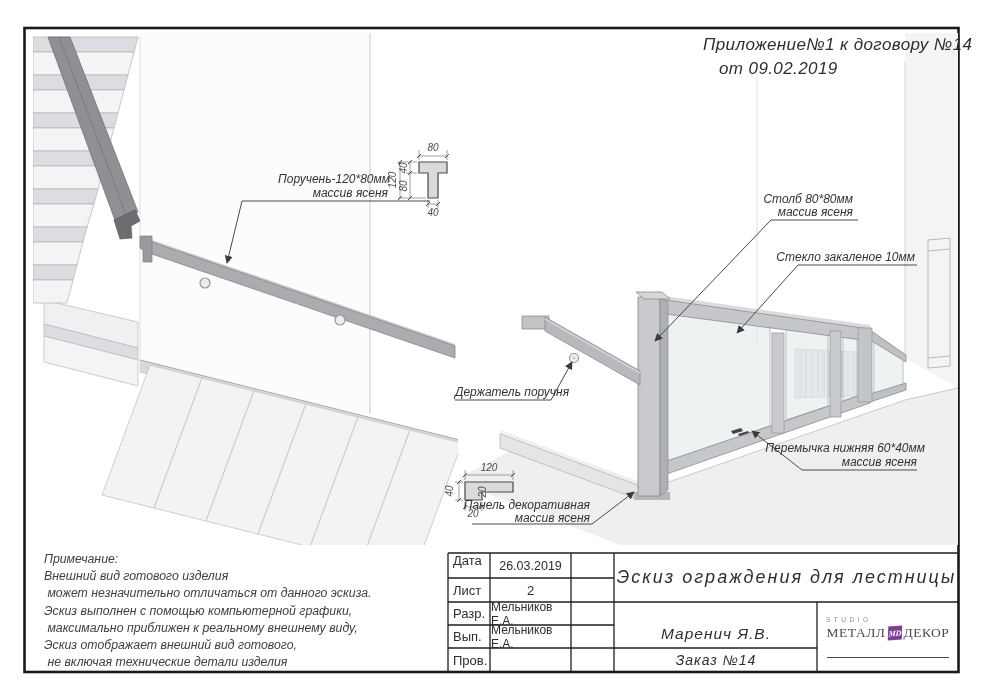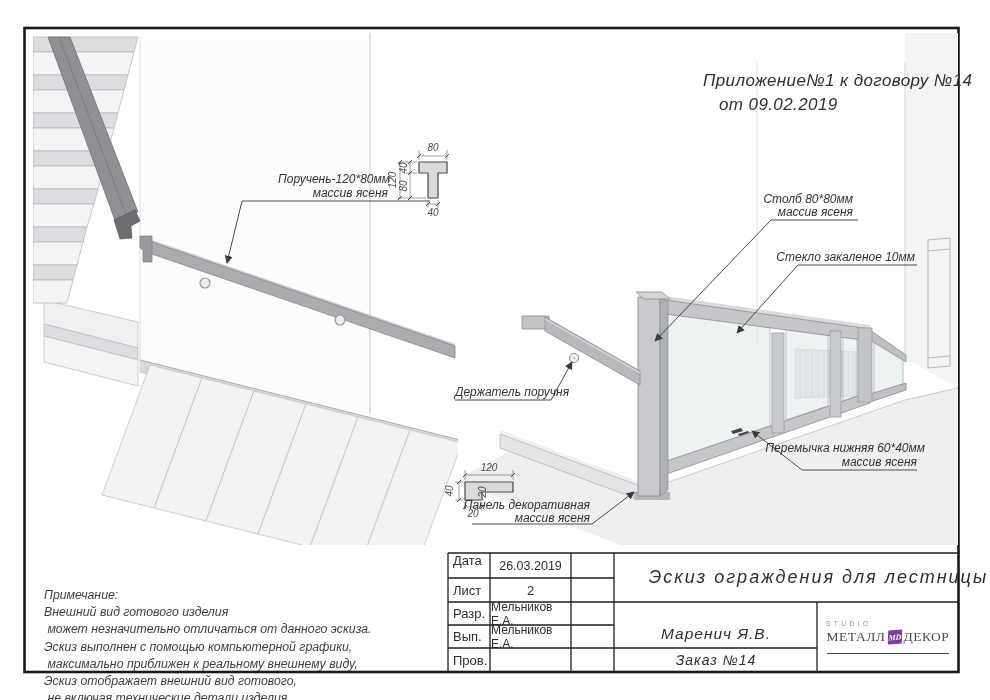--- a/index.html
+++ b/index.html
@@ -1,48 +1,48 @@
 <!DOCTYPE html>
 <html><head>
 <meta charset="utf-8">
 <style>
   html,body{margin:0;padding:0;background:#ffffff;}
   .sheet{position:relative;width:990px;height:700px;background:#fff;overflow:hidden;
          font-family:"Liberation Sans",sans-serif;color:#2e2e30;}
   svg{position:absolute;left:0;top:0;}
-  .abs{position:absolute;margin-top:36px;}
+  .abs{position:absolute;}
   
   .dl{font:italic 12px "Liberation Sans",sans-serif;fill:#333336;}
   .dim{font:italic 10px "Liberation Sans",sans-serif;fill:#4a4a4d;}
   
   .hdr{left:703px;top:35px;font:italic 17px "Liberation Sans",sans-serif;
        color:#2f2f31;letter-spacing:.4px;}
   .hdr .l2{margin-left:16px;margin-top:4px;}
   
   .notes{left:44px;top:551px;font:italic 12.3px "Liberation Sans",sans-serif;
          color:#404040;line-height:17.2px;}
   .notes .nline{white-space:pre;}
   .notes .ntitle{white-space:pre;}
   
   .cell{position:absolute;display:flex;align-items:center;overflow:hidden;}
   .lbl{font-size:13px;padding-left:4px;}
   .val{justify-content:center;}
   .v-date{font-size:12.5px;}
   .v-sheet{font-size:13px;}
   .v-name{font-size:12px;}
-  .tb-title{justify-content:center;font:italic 18px "Liberation Sans",sans-serif;letter-spacing:2px;margin-left:32px;}
+  .tb-title{justify-content:center;font:italic 18px "Liberation Sans",sans-serif;letter-spacing:2px;}
   .tb-designer{justify-content:center;font:italic 15.5px "Liberation Sans",sans-serif;letter-spacing:1px;}
   .tb-order{justify-content:center;font:italic 14px "Liberation Sans",sans-serif;letter-spacing:1px;}
   
   .logo{position:absolute;left:818px;top:602px;width:140px;height:70px;
         display:flex;flex-direction:column;align-items:center;justify-content:center;}
   .logo-studio{font-size:6.5px;letter-spacing:3.5px;color:#8d8d95;margin-bottom:2px;
                align-self:flex-start;margin-left:8px;}
   .logo-brand{display:flex;align-items:center;gap:2px;border-bottom:1.5px solid #4a4a52;
-              padding-bottom:8px;text-align:right;}
+              padding-bottom:16px;text-align:right;}
   .logo-word{font-family:"Liberation Serif",serif;font-size:13.5px;color:#4a4a52;letter-spacing:.5px;}
   .logo-badge{width:14px;height:14px;background:#7d3f98;color:#fff;display:flex;align-items:center;
               justify-content:center;font:italic bold 8px "Liberation Serif",serif;
               transform:rotate(-4deg) skewX(-6deg);}
 </style>
 </head>
 <body>
 
 <div class="sheet">
 

